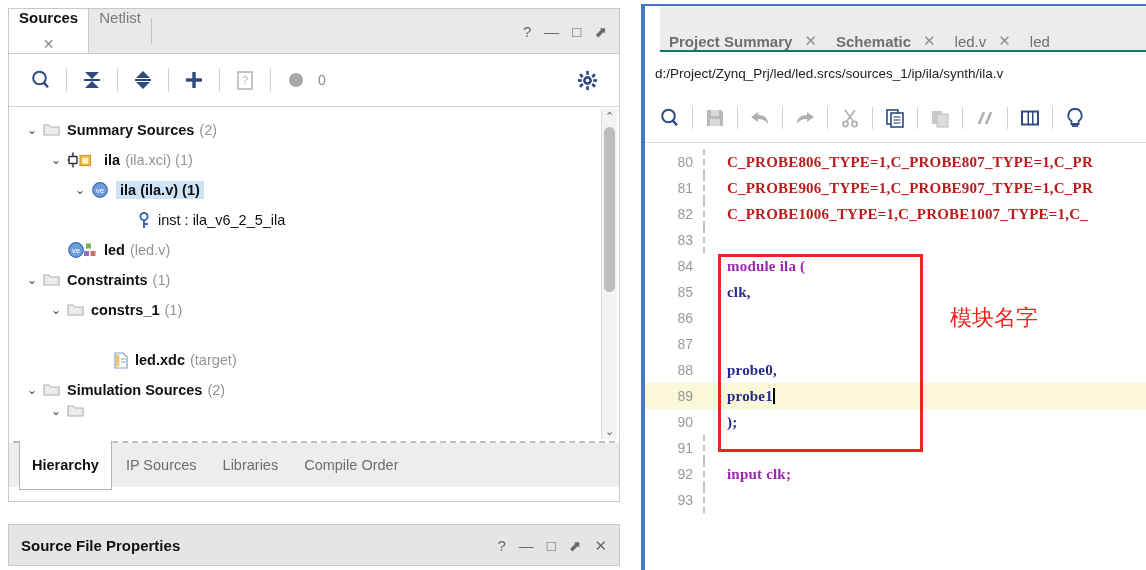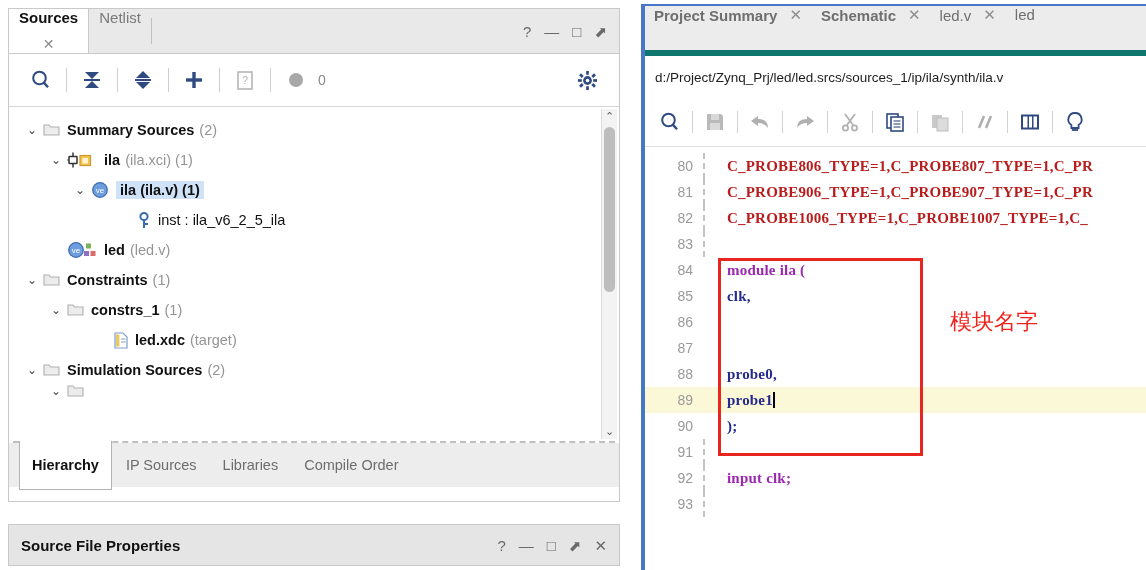--- a/index.html
+++ b/index.html
@@ -76,21 +76,21 @@
   }
   .props-title{font-weight:bold;font-size:15px;color:#111;padding-left:12px;}
   
   #editor-panel{
     position:absolute;left:641px;top:4px;width:505px;height:566px;
     background:#ffffff;
     border-left:4px solid #4877c8;
     border-top:2px solid #4877c8;
     box-sizing:border-box;
   }
-  .etabstrip{height:44px;background:#ececec;display:flex;align-items:flex-start;border-bottom:6px solid #0f766e;}
+  .etabstrip{height:44px;background:#ececec;display:flex;align-items:flex-end;border-bottom:2px solid #0f766e;margin-left:15px;}
   .etab{display:flex;align-items:center;gap:12px;padding:0 9px;font-size:15px;color:#6f6f6f;font-weight:bold;}
   .etab.plain{font-weight:normal;color:#6f6f6f;}
   .etabsep{width:1px;background:#bdbdbd;margin:7px 0;}
   .epath{height:42px;display:flex;align-items:center;padding-left:10px;font-size:13.5px;color:#1d1d1d;}
   .etoolbar{height:48px;display:flex;align-items:center;padding-left:6px;border-bottom:1px solid #dedede;}
   .et-ic{width:38px;height:38px;display:flex;align-items:center;justify-content:center;}
   .et-div{width:1px;height:22px;background:#d2d2d2;margin:0 3px;}
   .code-area{position:relative;height:auto;background:#ffffff;padding-top:6px;}
   .cline{height:26px;display:flex;align-items:center;position:relative;}
   .cline.hl{background:#fbf8d8;}
@@ -280,21 +280,21 @@
       <span class="chev">⌄</span>
       <span class="ico">
         <svg width="17" height="14" viewBox="0 0 17 14">
             <path d="M1 2h5l1.5 2H16v8H1z" fill="#ececec" stroke="#b0b0b0" stroke-width="1.1"></path>
           </svg>
       </span>
       <span class="tname">constrs_1</span>
       <span class="tdim" style="margin-left:5px;">(1)</span>
     </div>
 
-    <div class="trow" style="padding-left:88px;">
+    <div class="trow" style="padding-left:88px;margin-top:20px;">
       <span class="chev empty">⌄</span>
       <span class="ico">
         <svg width="15" height="17" viewBox="0 0 15 17">
             <path d="M2 1h8l4 4v11H2z" fill="#ffffff" stroke="#7f9fc9" stroke-width="1.2"></path>
             <rect x="3" y="2.5" width="3.4" height="12" fill="#e8c964"></rect>
             <line x1="8" y1="7" x2="12.5" y2="7" stroke="#7f9fc9" stroke-width="1"></line>
             <line x1="8" y1="10" x2="12.5" y2="10" stroke="#7f9fc9" stroke-width="1"></line>
           </svg>
       </span>
       <span class="tname">led.xdc</span>

